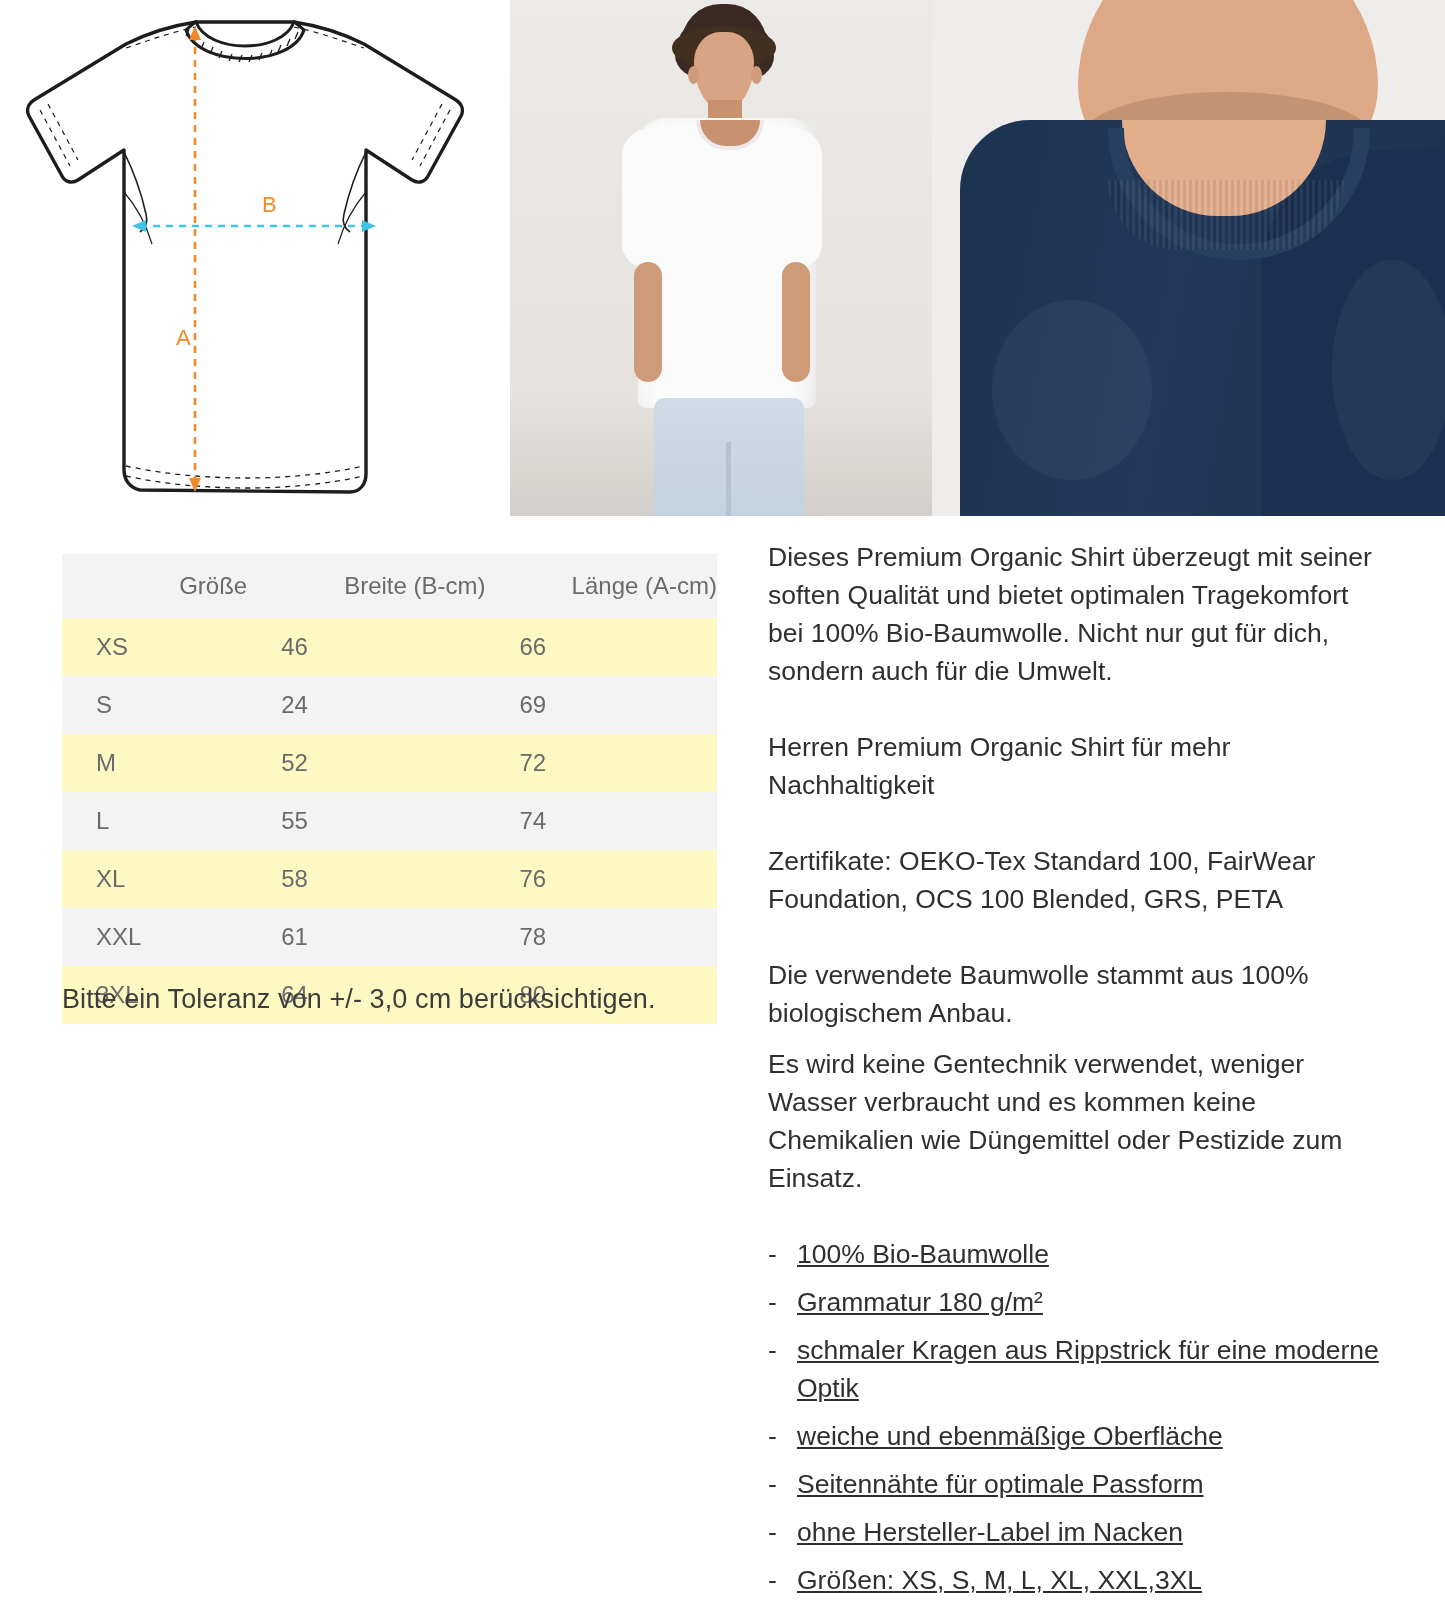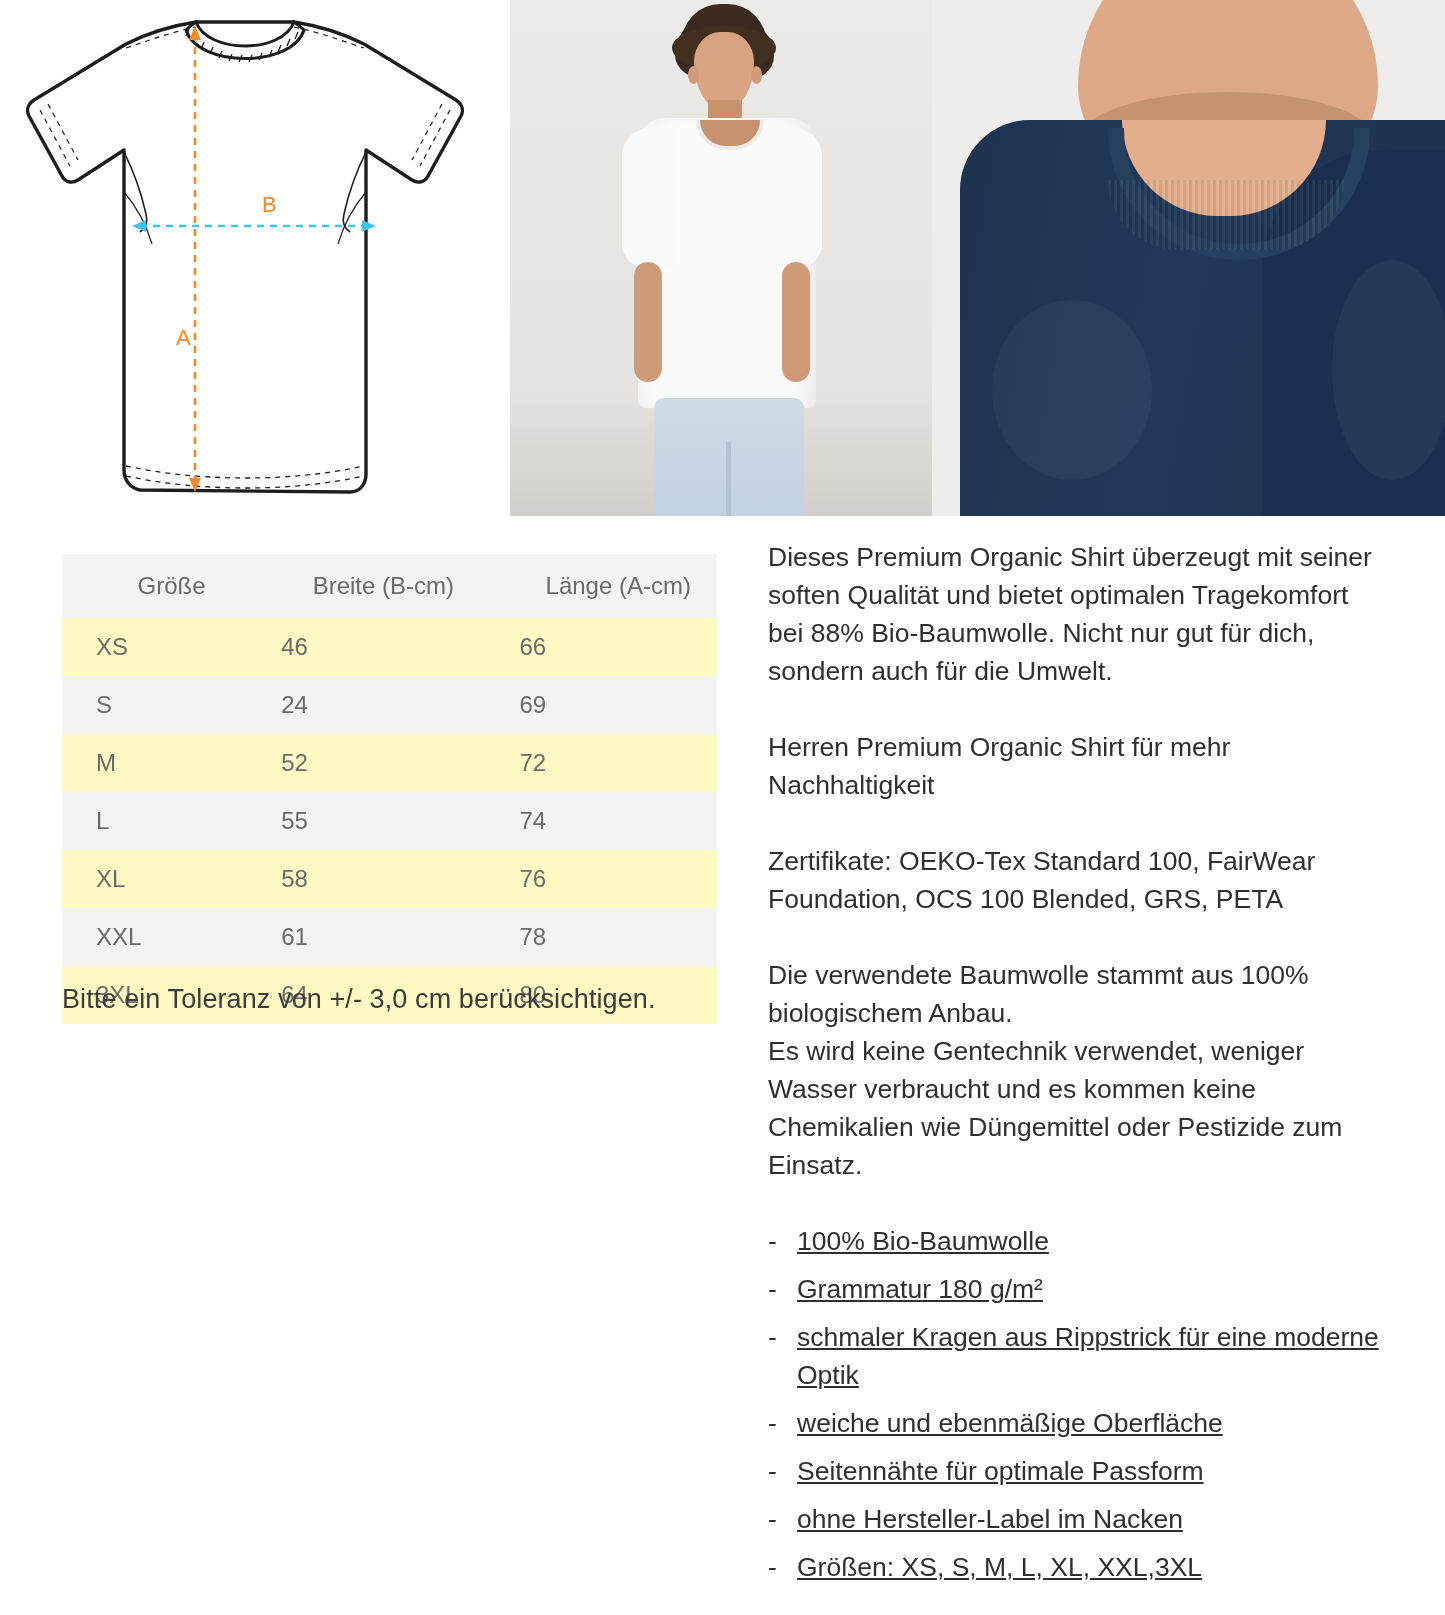--- a/index.html
+++ b/index.html
@@ -235,21 +235,21 @@
     width: 655px;
   }
   table.size-table {
     border-collapse: collapse;
     width: 655px;
     font-size: 24px;
     color: #6b6b6b;
   }
   table.size-table th {
     font-weight: normal;
-    text-align: center;
+    text-align: right;
     padding: 18px 0 18px 34px;
     background: #f3f3f3;
     color: #6b6b6b;
     font-size: 24px;
   }
   table.size-table td {
     padding: 15px 0 15px 34px;
     text-align: left;
     font-size: 24px;
     color: #6b6b6b;
@@ -440,24 +440,24 @@
           <td>64</td>
           <td>80</td>
         </tr>
       </tbody>
     </table>
   </div>
 
   <div class="tolerance">Bitte ein Toleranz von +/- 3,0 cm berücksichtigen.</div>
 
   <div class="desc">
-    <p>Dieses Premium Organic Shirt überzeugt mit seiner soften Qualität und bietet optimalen Tragekomfort bei 88% Bio-Baumwolle. Nicht nur gut für dich, sondern auch für die Umwelt.</p>
+    <p>Dieses Premium Organic Shirt überzeugt mit seiner soften Qualität und bietet optimalen Tragekomfort bei 100% Bio-Baumwolle. Nicht nur gut für dich, sondern auch für die Umwelt.</p>
     <p>Herren Premium Organic Shirt für mehr Nachhaltigkeit</p>
     <p>Zertifikate: OEKO-Tex Standard 100, FairWear Foundation, OCS 100 Blended, GRS, PETA</p>
-    <p class="tight" style="margin-bottom:0">Die verwendete Baumwolle stammt aus 100% biologischem Anbau.</p>
+    <p class="tight" style="margin-bottom:13px">Die verwendete Baumwolle stammt aus 100% biologischem Anbau.</p>
     <p>Es wird keine Gentechnik verwendet, weniger Wasser verbraucht und es kommen keine Chemikalien wie Düngemittel oder Pestizide zum Einsatz.</p>
     <ul class="bullets">
       <li>100% Bio-Baumwolle</li>
       <li>Grammatur 180 g/m²</li>
       <li>schmaler Kragen aus Rippstrick für eine moderne Optik</li>
       <li>weiche und ebenmäßige Oberfläche</li>
       <li>Seitennähte für optimale Passform</li>
       <li>ohne Hersteller-Label im Nacken</li>
       <li>Größen: XS, S, M, L, XL, XXL,3XL</li>
     </ul>

